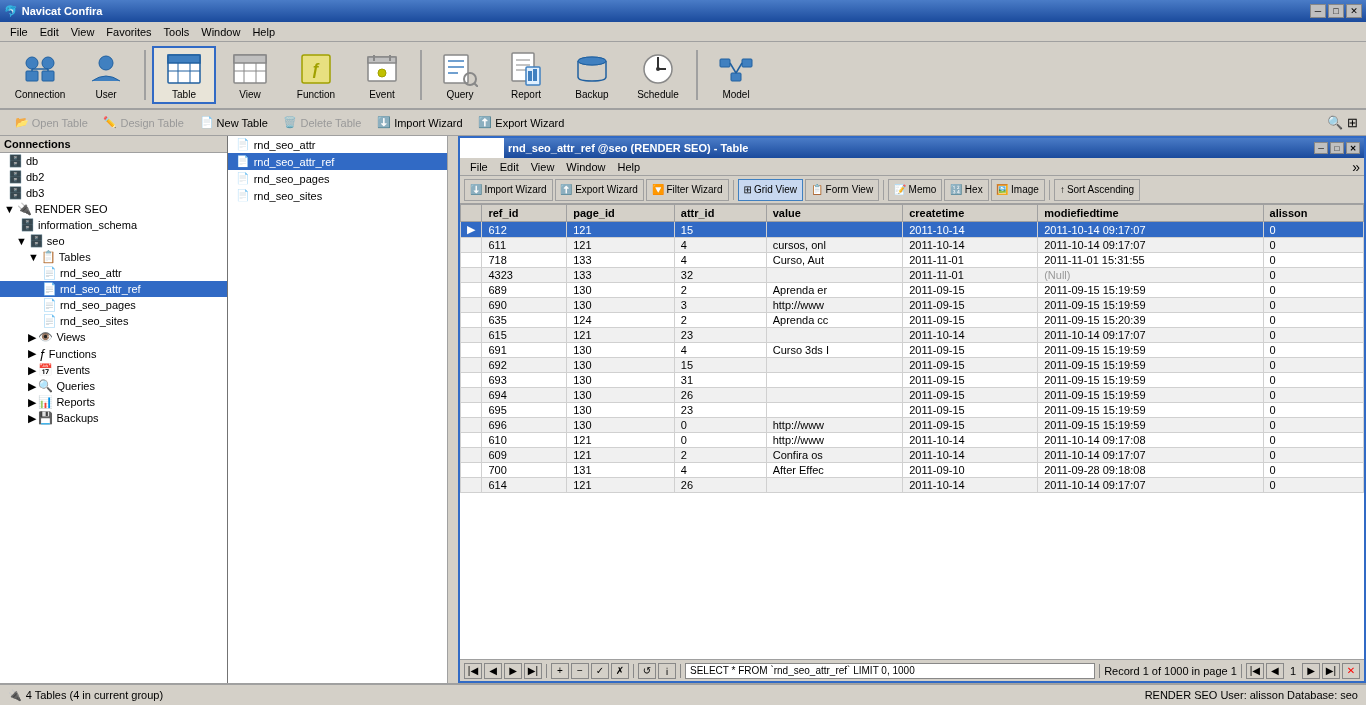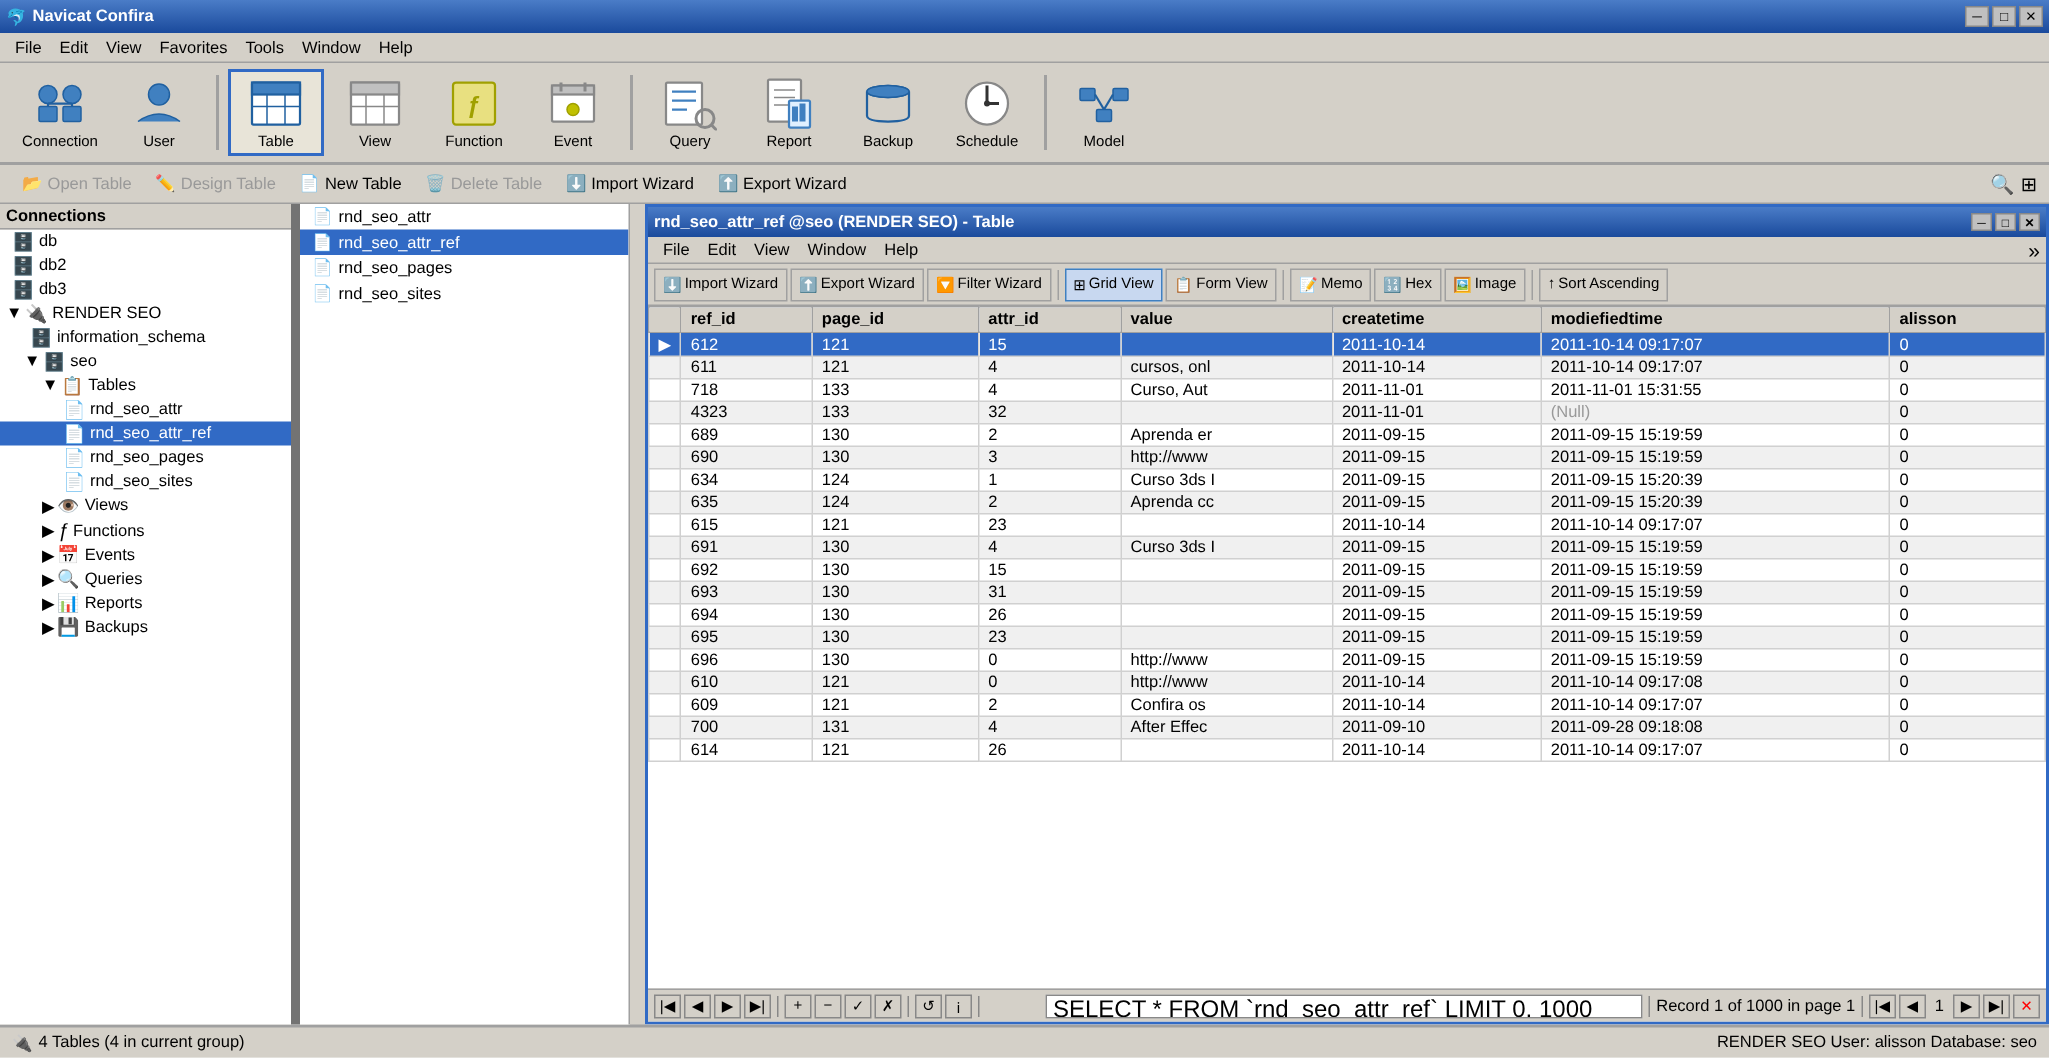--- a/index.html
+++ b/index.html
@@ -93,23 +93,23 @@
       height: 22px;
     }
     .sec-btn.disabled { color: #999; cursor: default; }
     .sec-search { margin-left: auto; display: flex; gap: 4px; }
     
     
     #main { display: flex; height: calc(705px - 22px - 20px - 68px - 26px - 22px); }
     
     
     #sidebar {
-      width: 200px;
+      width: 228px;
       background: white;
-      border-right: 6px solid #737373;
+      border-right: 1px solid #737373;
       overflow-y: auto;
       overflow-x: hidden;
     }
     #sidebar-header {
       background: #d4d0c8;
       padding: 2px 4px;
       font-weight: bold;
       font-size: 11px;
       border-bottom: 1px solid #a0a0a0;
     }
@@ -165,20 +165,21 @@
     #inner-title {
       background: linear-gradient(to bottom, #4a7cc7, #1a4a9c);
       color: white;
       height: 20px;
       display: flex;
       align-items: center;
       justify-content: space-between;
       padding: 0 4px;
       font-size: 11px;
       font-weight: bold;
+      margin-left: 44px;
     }
     #inner-title-btns { display: flex; gap: 2px; }
     .inner-btn { width: 14px; height: 12px; background: #c0c0c0; border: 1px solid #888; font-size: 8px; display: flex; align-items: center; justify-content: center; cursor: pointer; color: black; }
     
     #inner-menu {
       background: #d4d0c8;
       height: 18px;
       display: flex;
       align-items: center;
       padding: 0 4px;
@@ -263,26 +264,25 @@
       display: flex; align-items: center; justify-content: center;
       cursor: pointer;
       font-size: 10px;
     }
     .nav-separator { width: 1px; height: 14px; background: #888; margin: 0 2px; }
     #sql-bar {
       flex: 1;
       background: white;
       border: 1px solid #888;
       padding: 1px 4px;
-      font-size: 16px;
+      font-size: 10px;
       height: 16px;
       overflow: hidden;
       text-overflow: ellipsis;
       white-space: nowrap;
-      margin-left: 40px;
     }
     
     
     #status-bar {
       background: #d4d0c8;
       height: 22px;
       display: flex;
       align-items: center;
       padding: 0 8px;
       border-top: 2px solid #a0a0a0;
@@ -747,30 +747,20 @@
     <td>690</td>
     <td>130</td>
     <td>3</td>
     <td>http://www</td>
     <td>2011-09-15</td>
     <td>2011-09-15 15:19:59</td>
     <td>0</td>
   </tr>
               <tr>
     <td class="row-arrow"></td>
-    <td>634</td>
-    <td>124</td>
-    <td>1</td>
-    <td>Curso 3ds I</td>
-    <td>2011-09-15</td>
-    <td>2011-09-15 15:20:39</td>
-    <td>0</td>
-  </tr>
-              <tr>
-    <td class="row-arrow"></td>
     <td>635</td>
     <td>124</td>
     <td>2</td>
     <td>Aprenda cc</td>
     <td>2011-09-15</td>
     <td>2011-09-15 15:20:39</td>
     <td>0</td>
   </tr>
               <tr>
     <td class="row-arrow"></td>

